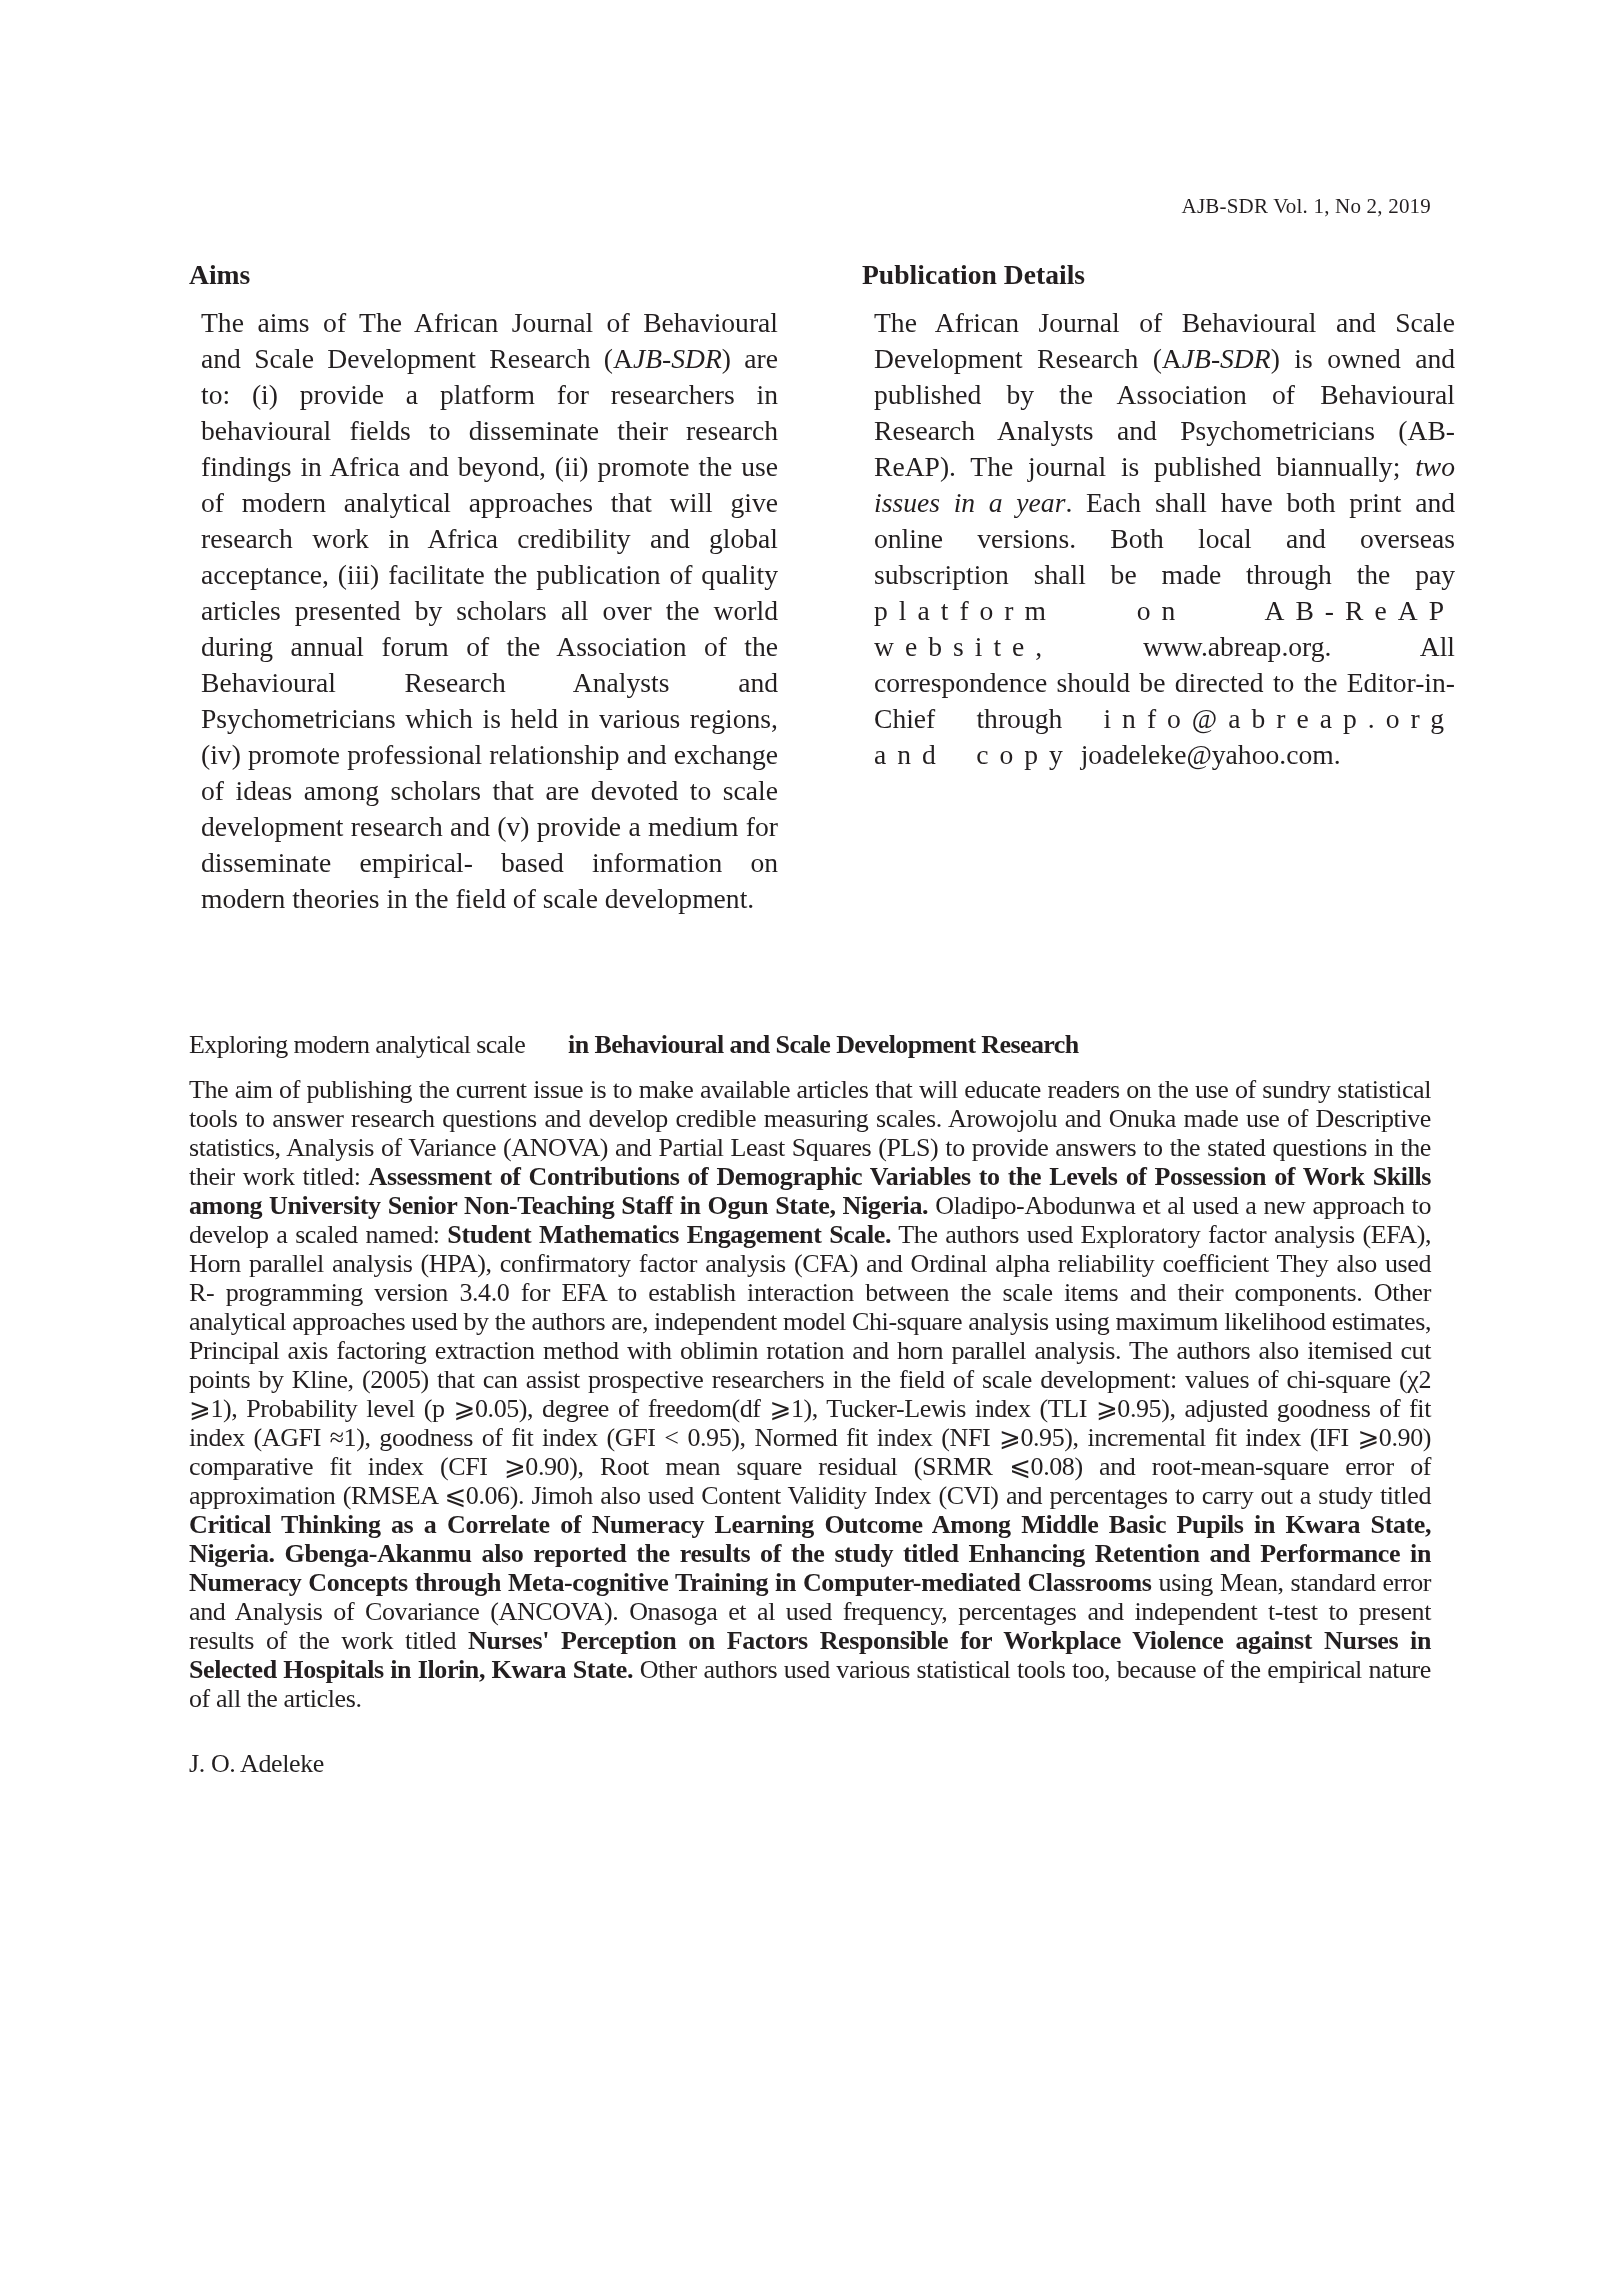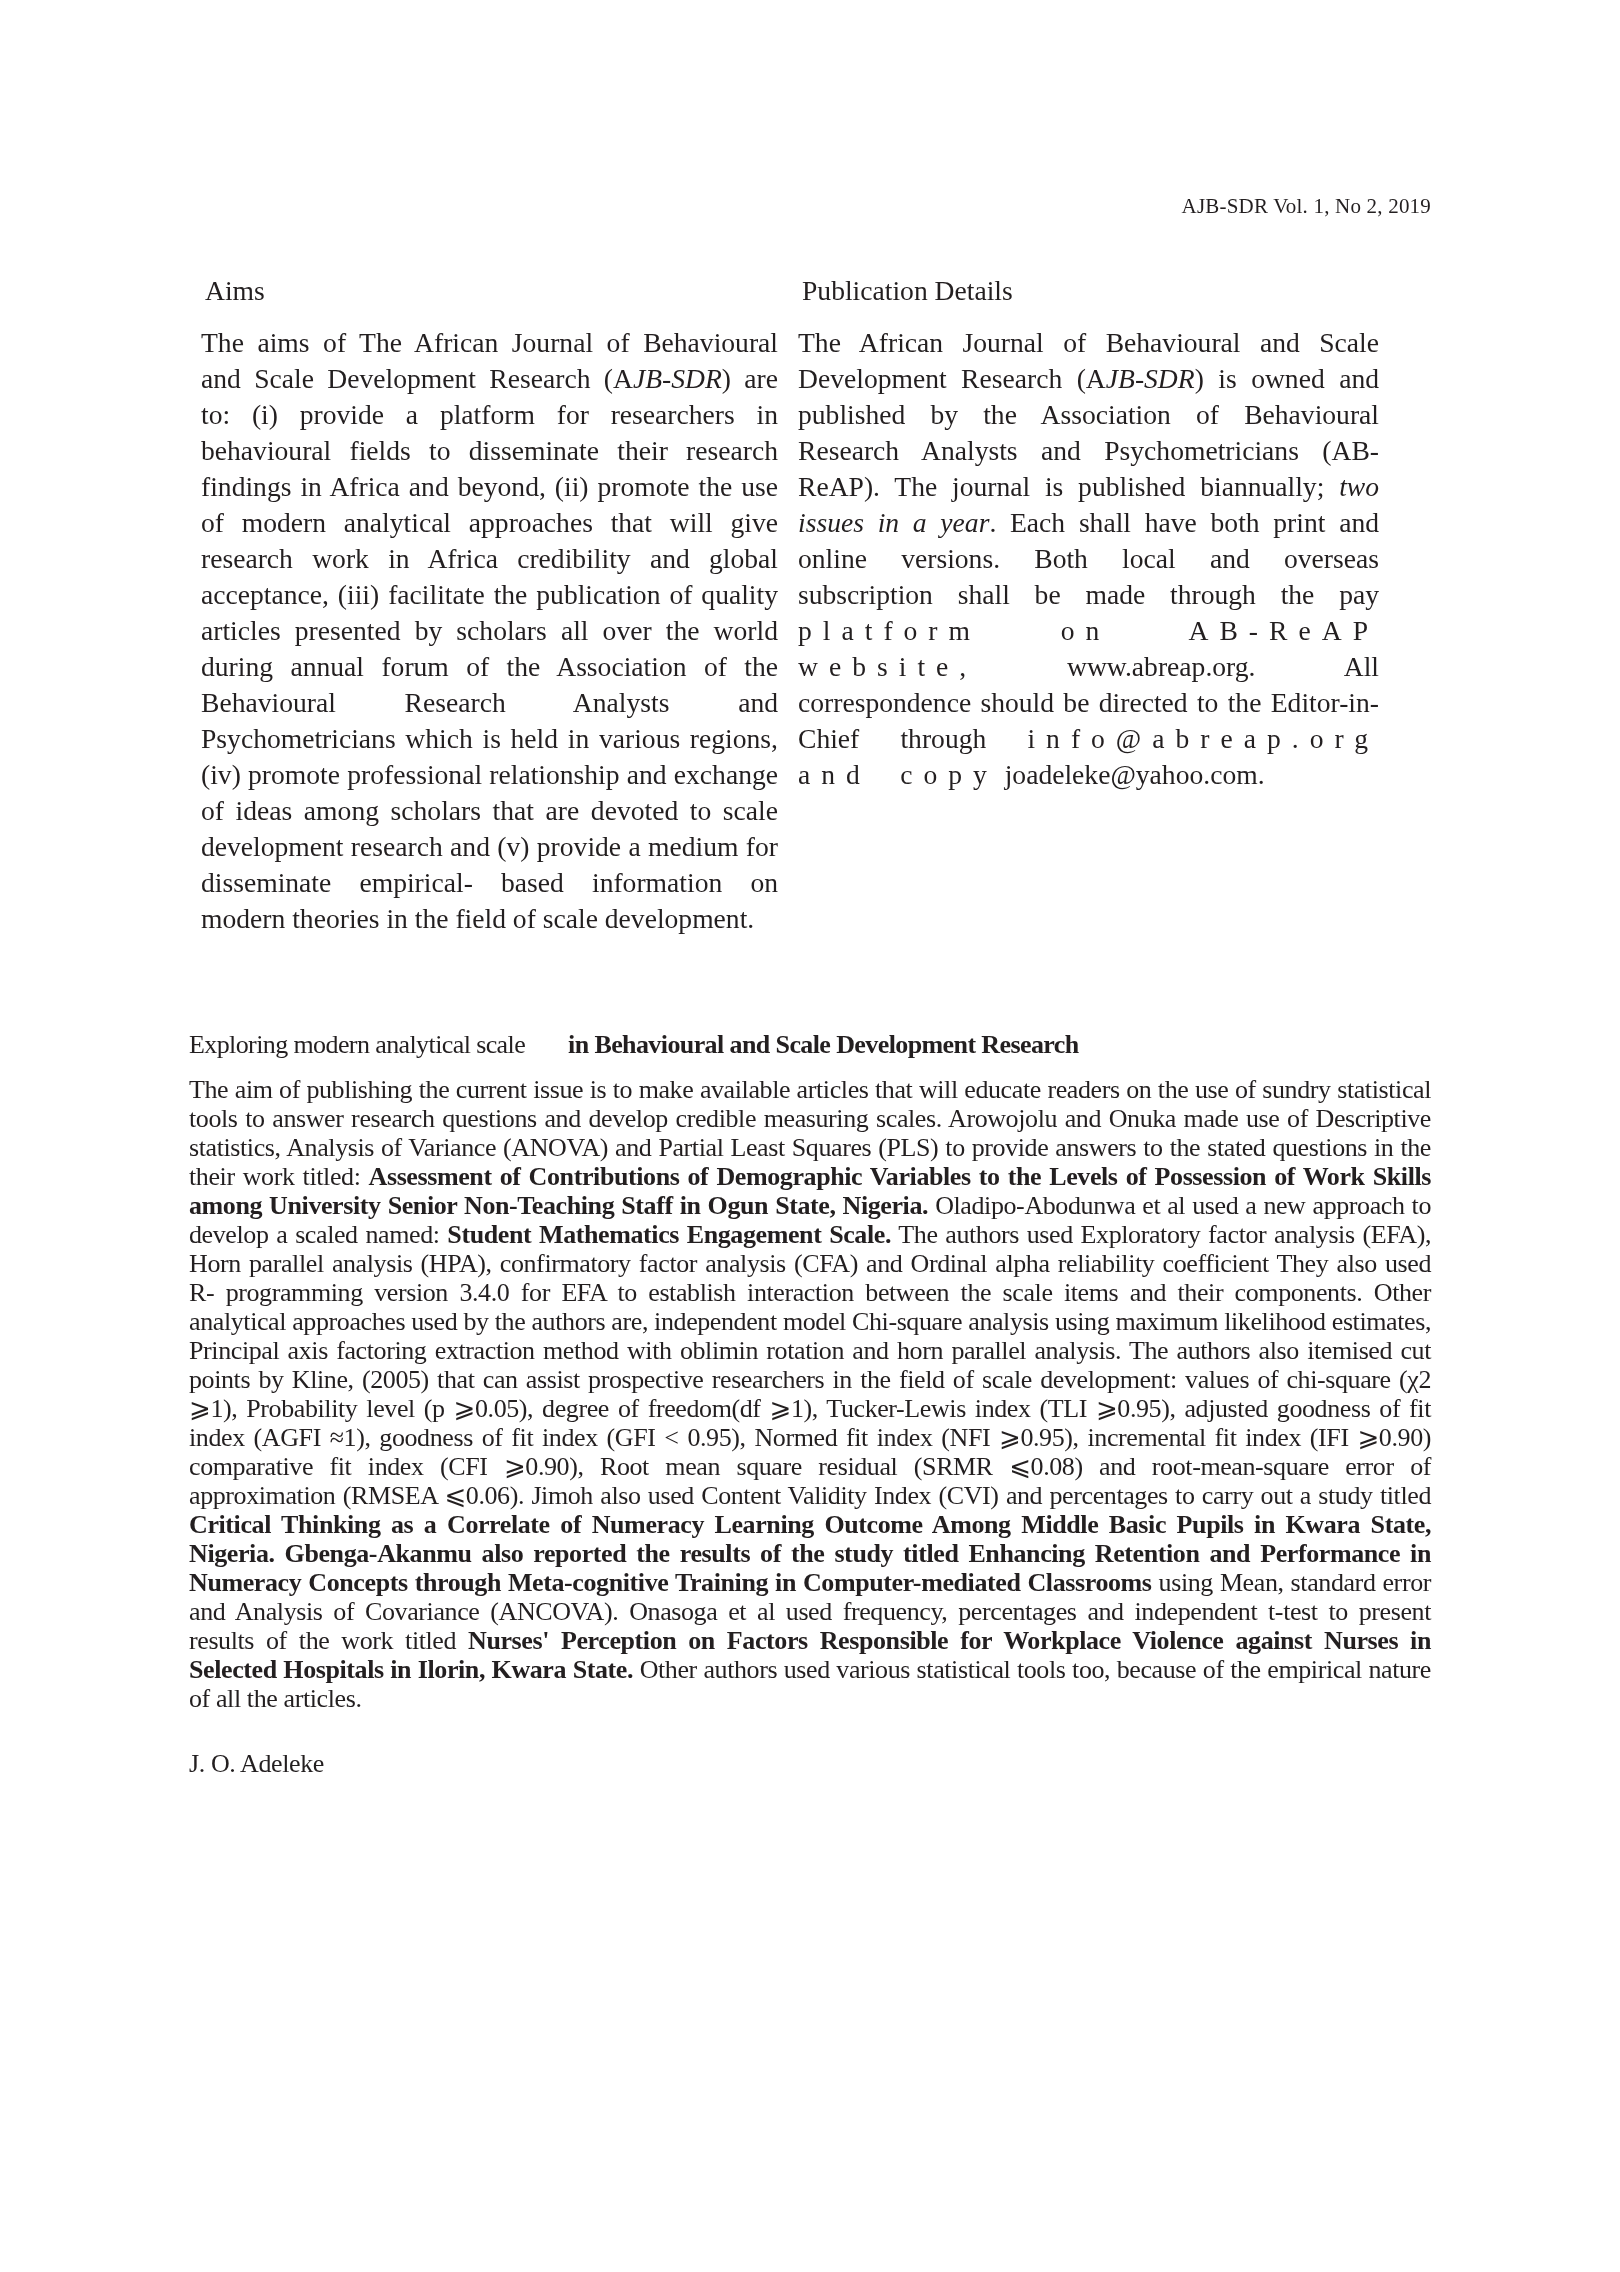--- a/index.html
+++ b/index.html
@@ -12,23 +12,23 @@
     position: absolute; top: 194px; right: 190px;
     font-size: 21px; letter-spacing: 0.2px;
   }
   .col {
     position: absolute; top: 257px; width: 601px;
     font-size: 27.6px; line-height: 36px;
     text-align: justify; text-align-last: left;
     hyphens: none;
   }
   .col-left { left: 189px; }
-  .col-right { left: 786px; width: 605px; }
+  .col-right { left: 862px; width: 605px; }
   .col h2 {
-    margin: 16px; font-size: 27.6px; font-weight: normal; text-align: left;
+    margin: 0; font-size: 27.6px; font-weight: bold; text-align: left;
     line-height: 36px;
   }
   .col p { margin: 12px; }
   .spaced { letter-spacing: 11px; word-spacing: 11.4px; }
   .section {
     position: absolute; left: 189px; width: 1242px; top: 1029px;
   }
   .section-title {
     font-size: 26px; line-height: 32px; letter-spacing: -0.6px; margin: 0;
   }

